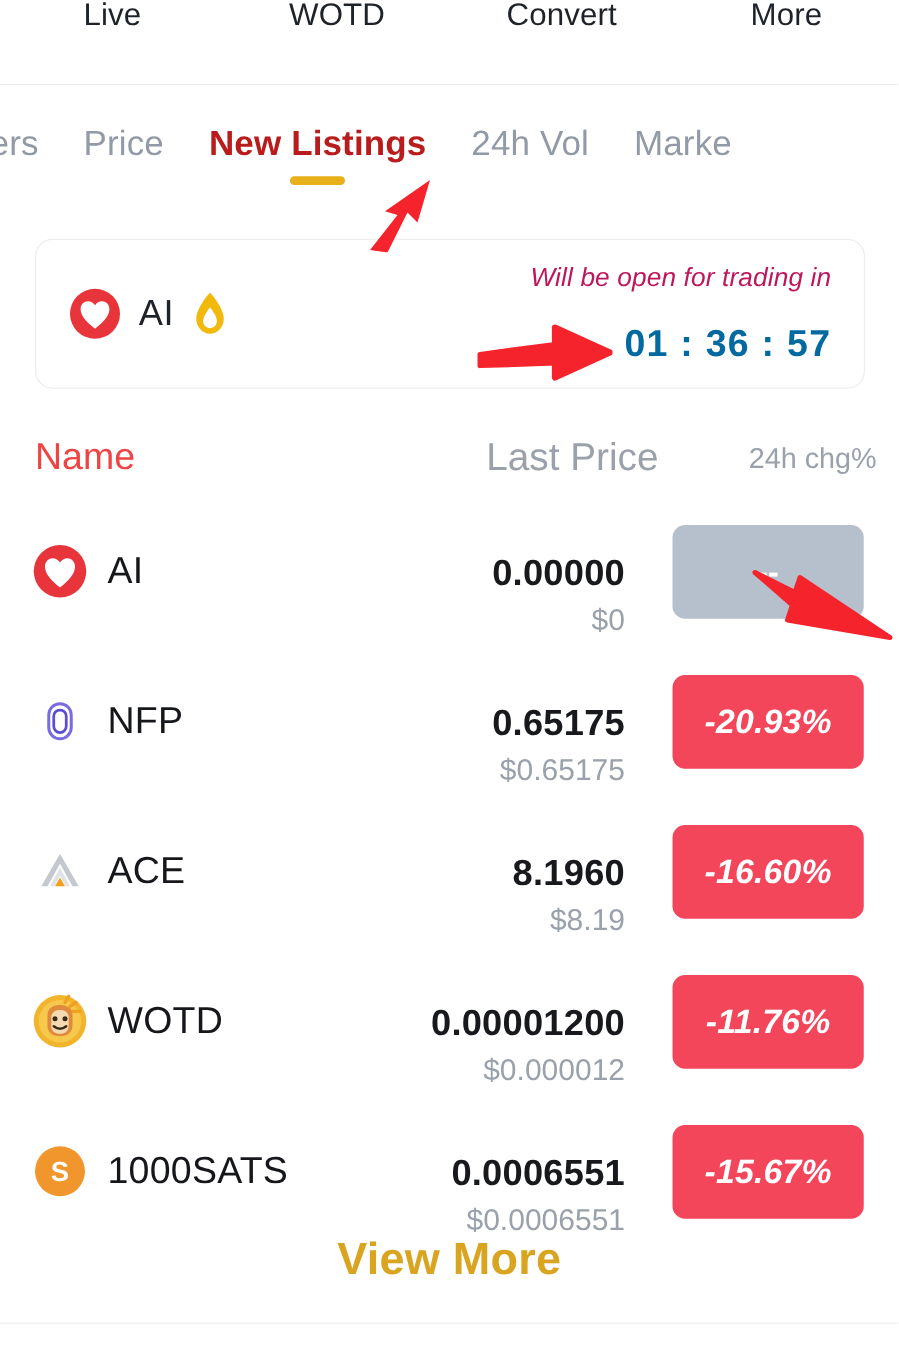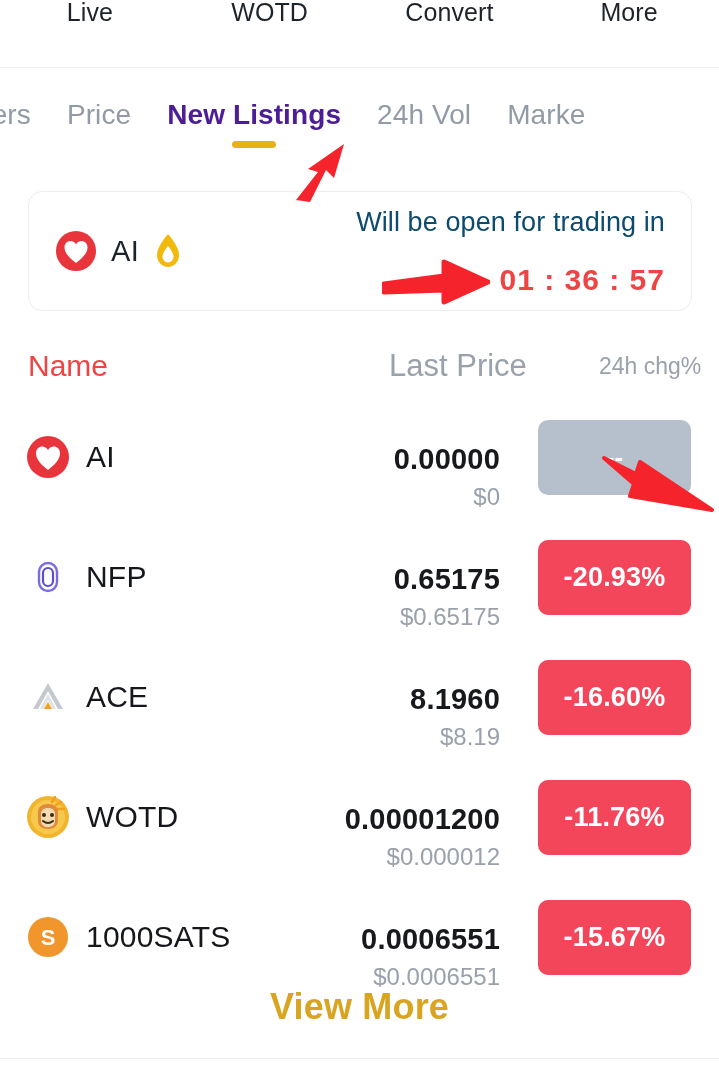--- a/index.html
+++ b/index.html
@@ -57,21 +57,21 @@
   }
   .tab {
     position: relative;
     padding: 0 18px;
     font-size: 28px;
     color: #929aa5;
     line-height: 1.25;
     letter-spacing: 0.1px;
   }
   .tab.active {
-    color: #4c1d95;
+    color: #b91c1c;
     font-weight: 700;
   }
   .tab-underline {
     position: absolute;
     left: 50%;
     transform: translateX(-50%);
     bottom: -16px;
     width: 44px;
     height: 7px;
     border-radius: 4px;
@@ -102,30 +102,31 @@
     font-size: 29px;
     color: #1e2329;
     font-weight: 400;
     letter-spacing: 0.5px;
   }
   .banner-right {
     text-align: right;
     padding-right: 4px;
   }
   .banner-note {
-    font-size: 27px;
-    color: #0c4a6e;
+    font-size: 21px;
+    color: #be185d;
     line-height: 1.3;
     letter-spacing: 0.1px;
+    font-style: italic;
   }
   .banner-timer {
     margin-top: 22px;
     font-size: 30px;
     font-weight: 700;
-    color: #ef4444;
+    color: #0369a1;
     letter-spacing: 1px;
   }
 
   
   .ico { display: inline-block; flex: 0 0 auto; line-height: 0; }
 
   
   .table-head {
     position: absolute;
     top: 345px; left: 0;
@@ -191,21 +192,21 @@
     border-radius: 10px;
     display: flex;
     align-items: center;
     justify-content: center;
     color: #ffffff;
     font-size: 27px;
     font-weight: 700;
     letter-spacing: 0.2px;
   }
   .badge.neutral { background: #b6c0cc; font-size: 26px; font-weight: 700; }
-  .badge.down    { background: #f4465b; }
+  .badge.down    { background: #f4465b; font-style: italic; }
 
   
   .view-more {
     position: absolute;
     top: 986px; left: 0;
     width: 719px;
     text-align: center;
     font-size: 36px;
     font-weight: 700;
     color: #d9a521;

